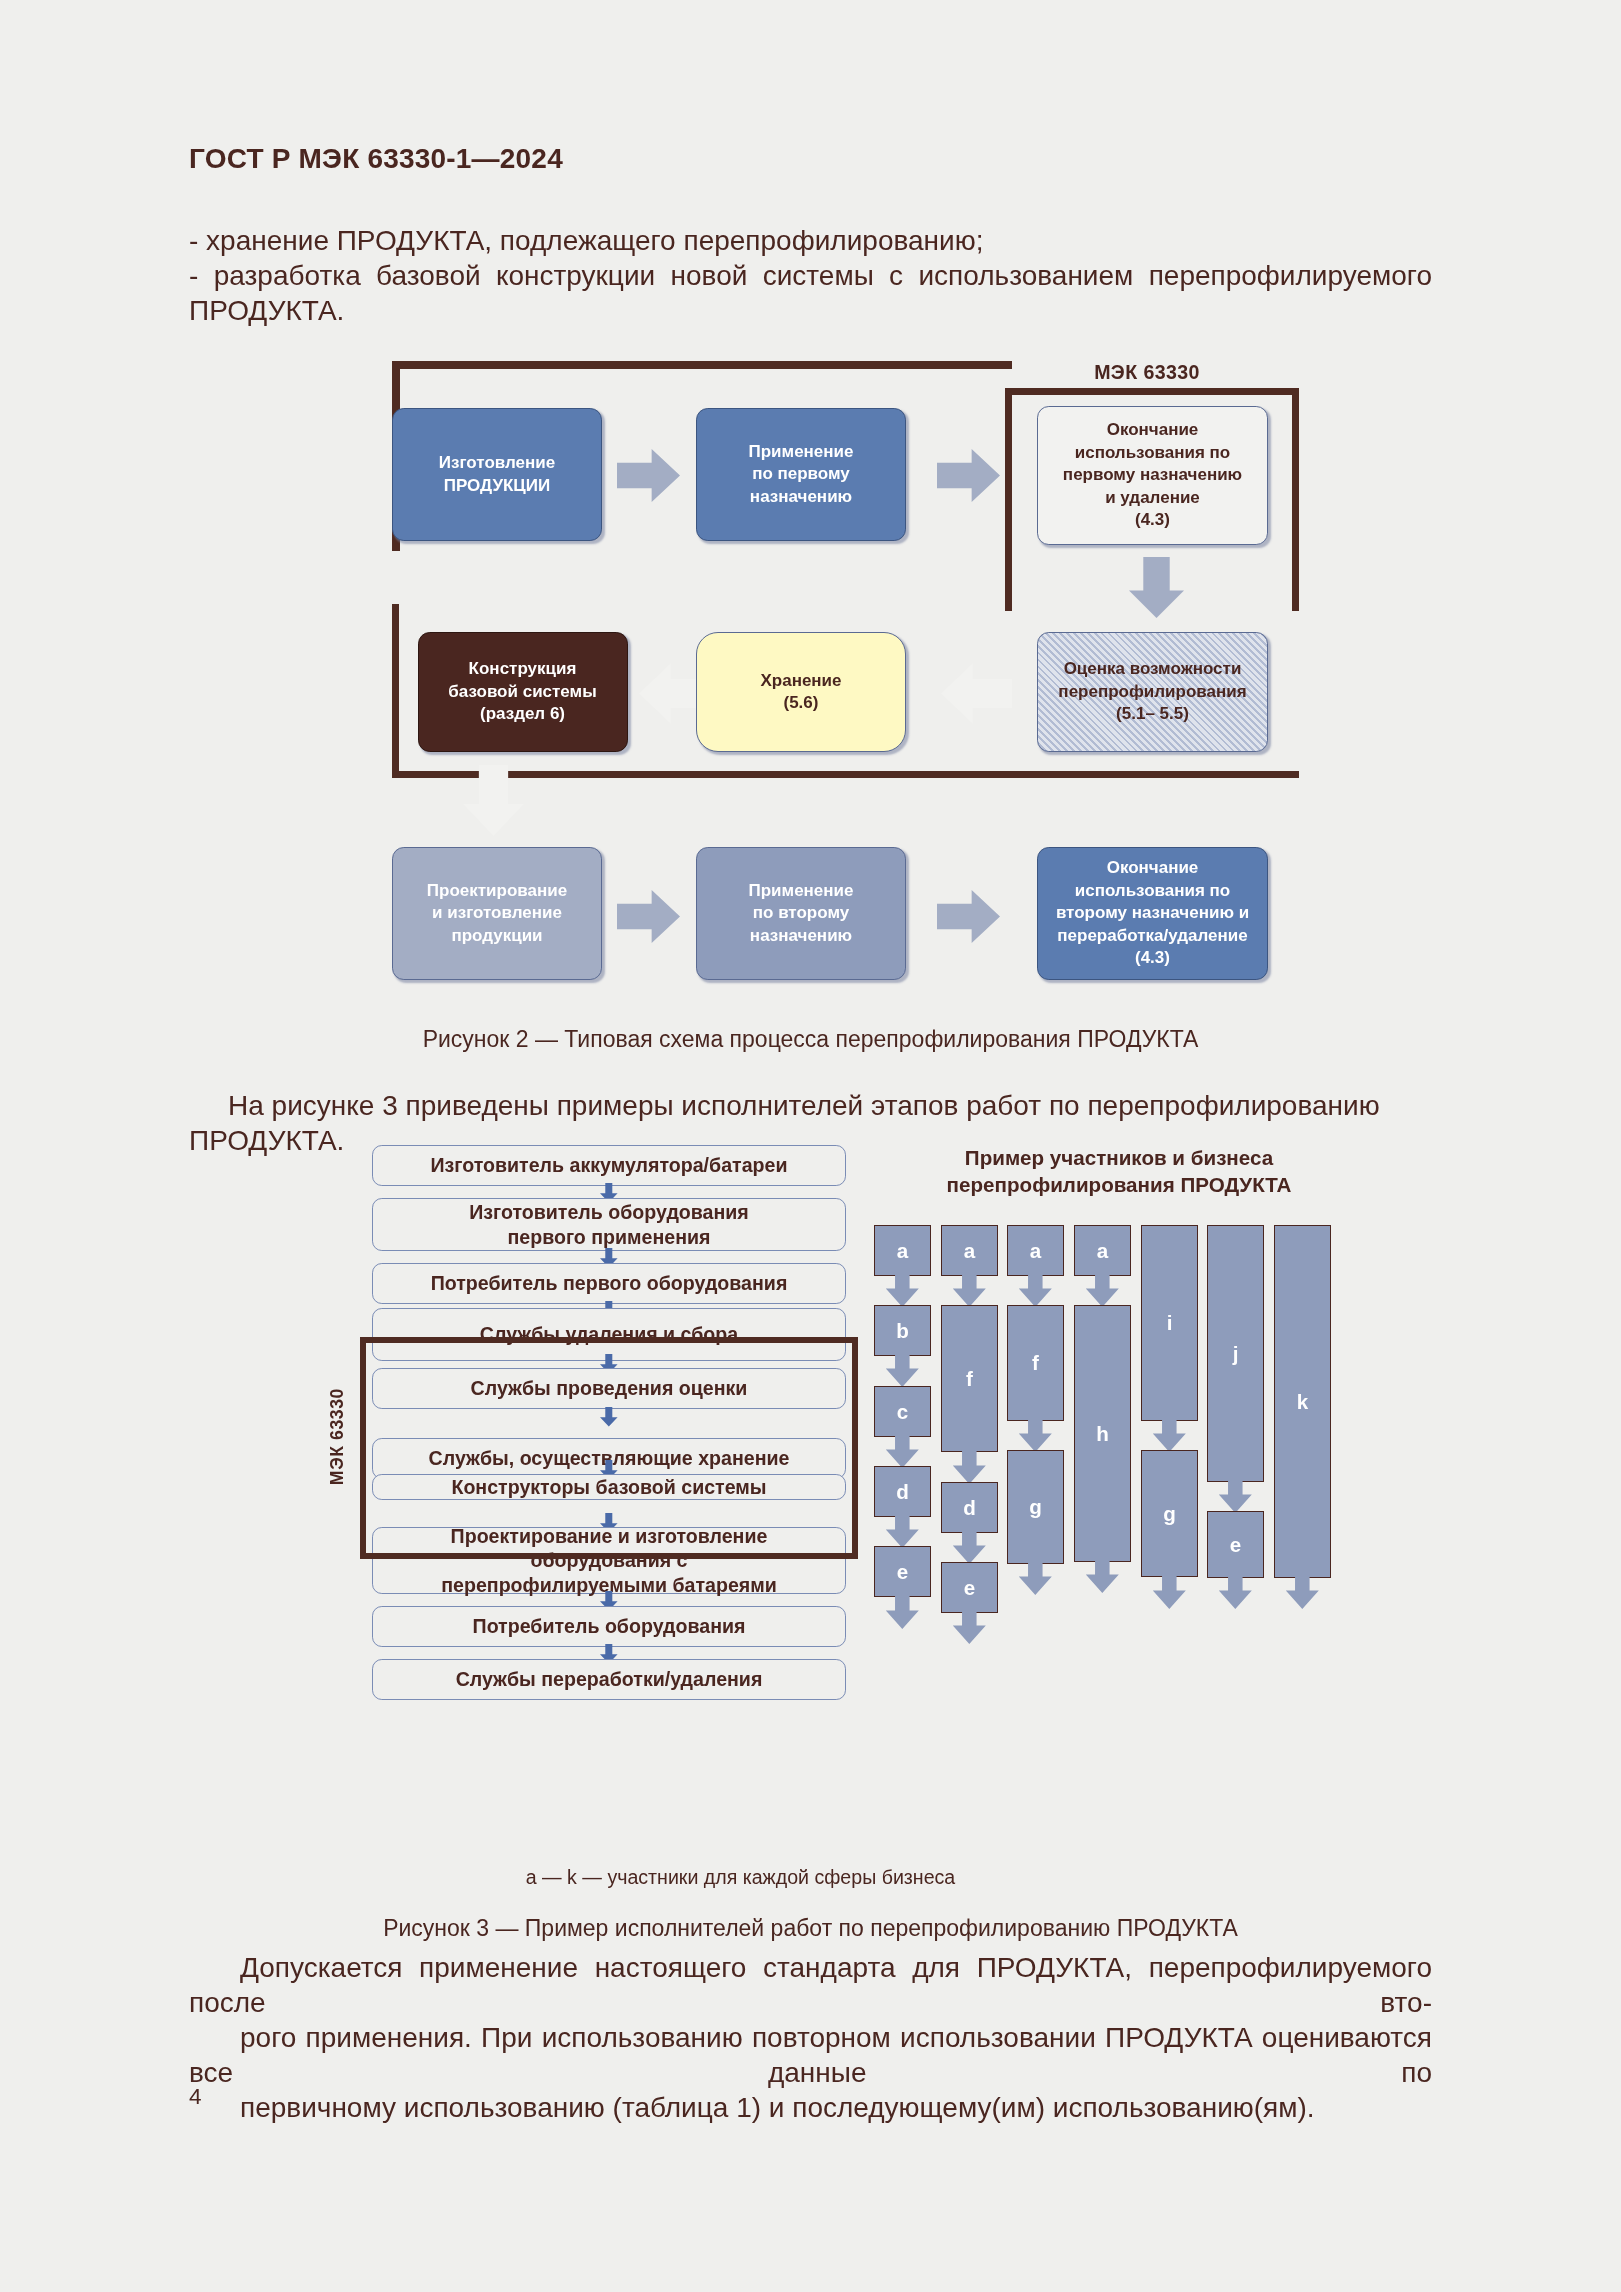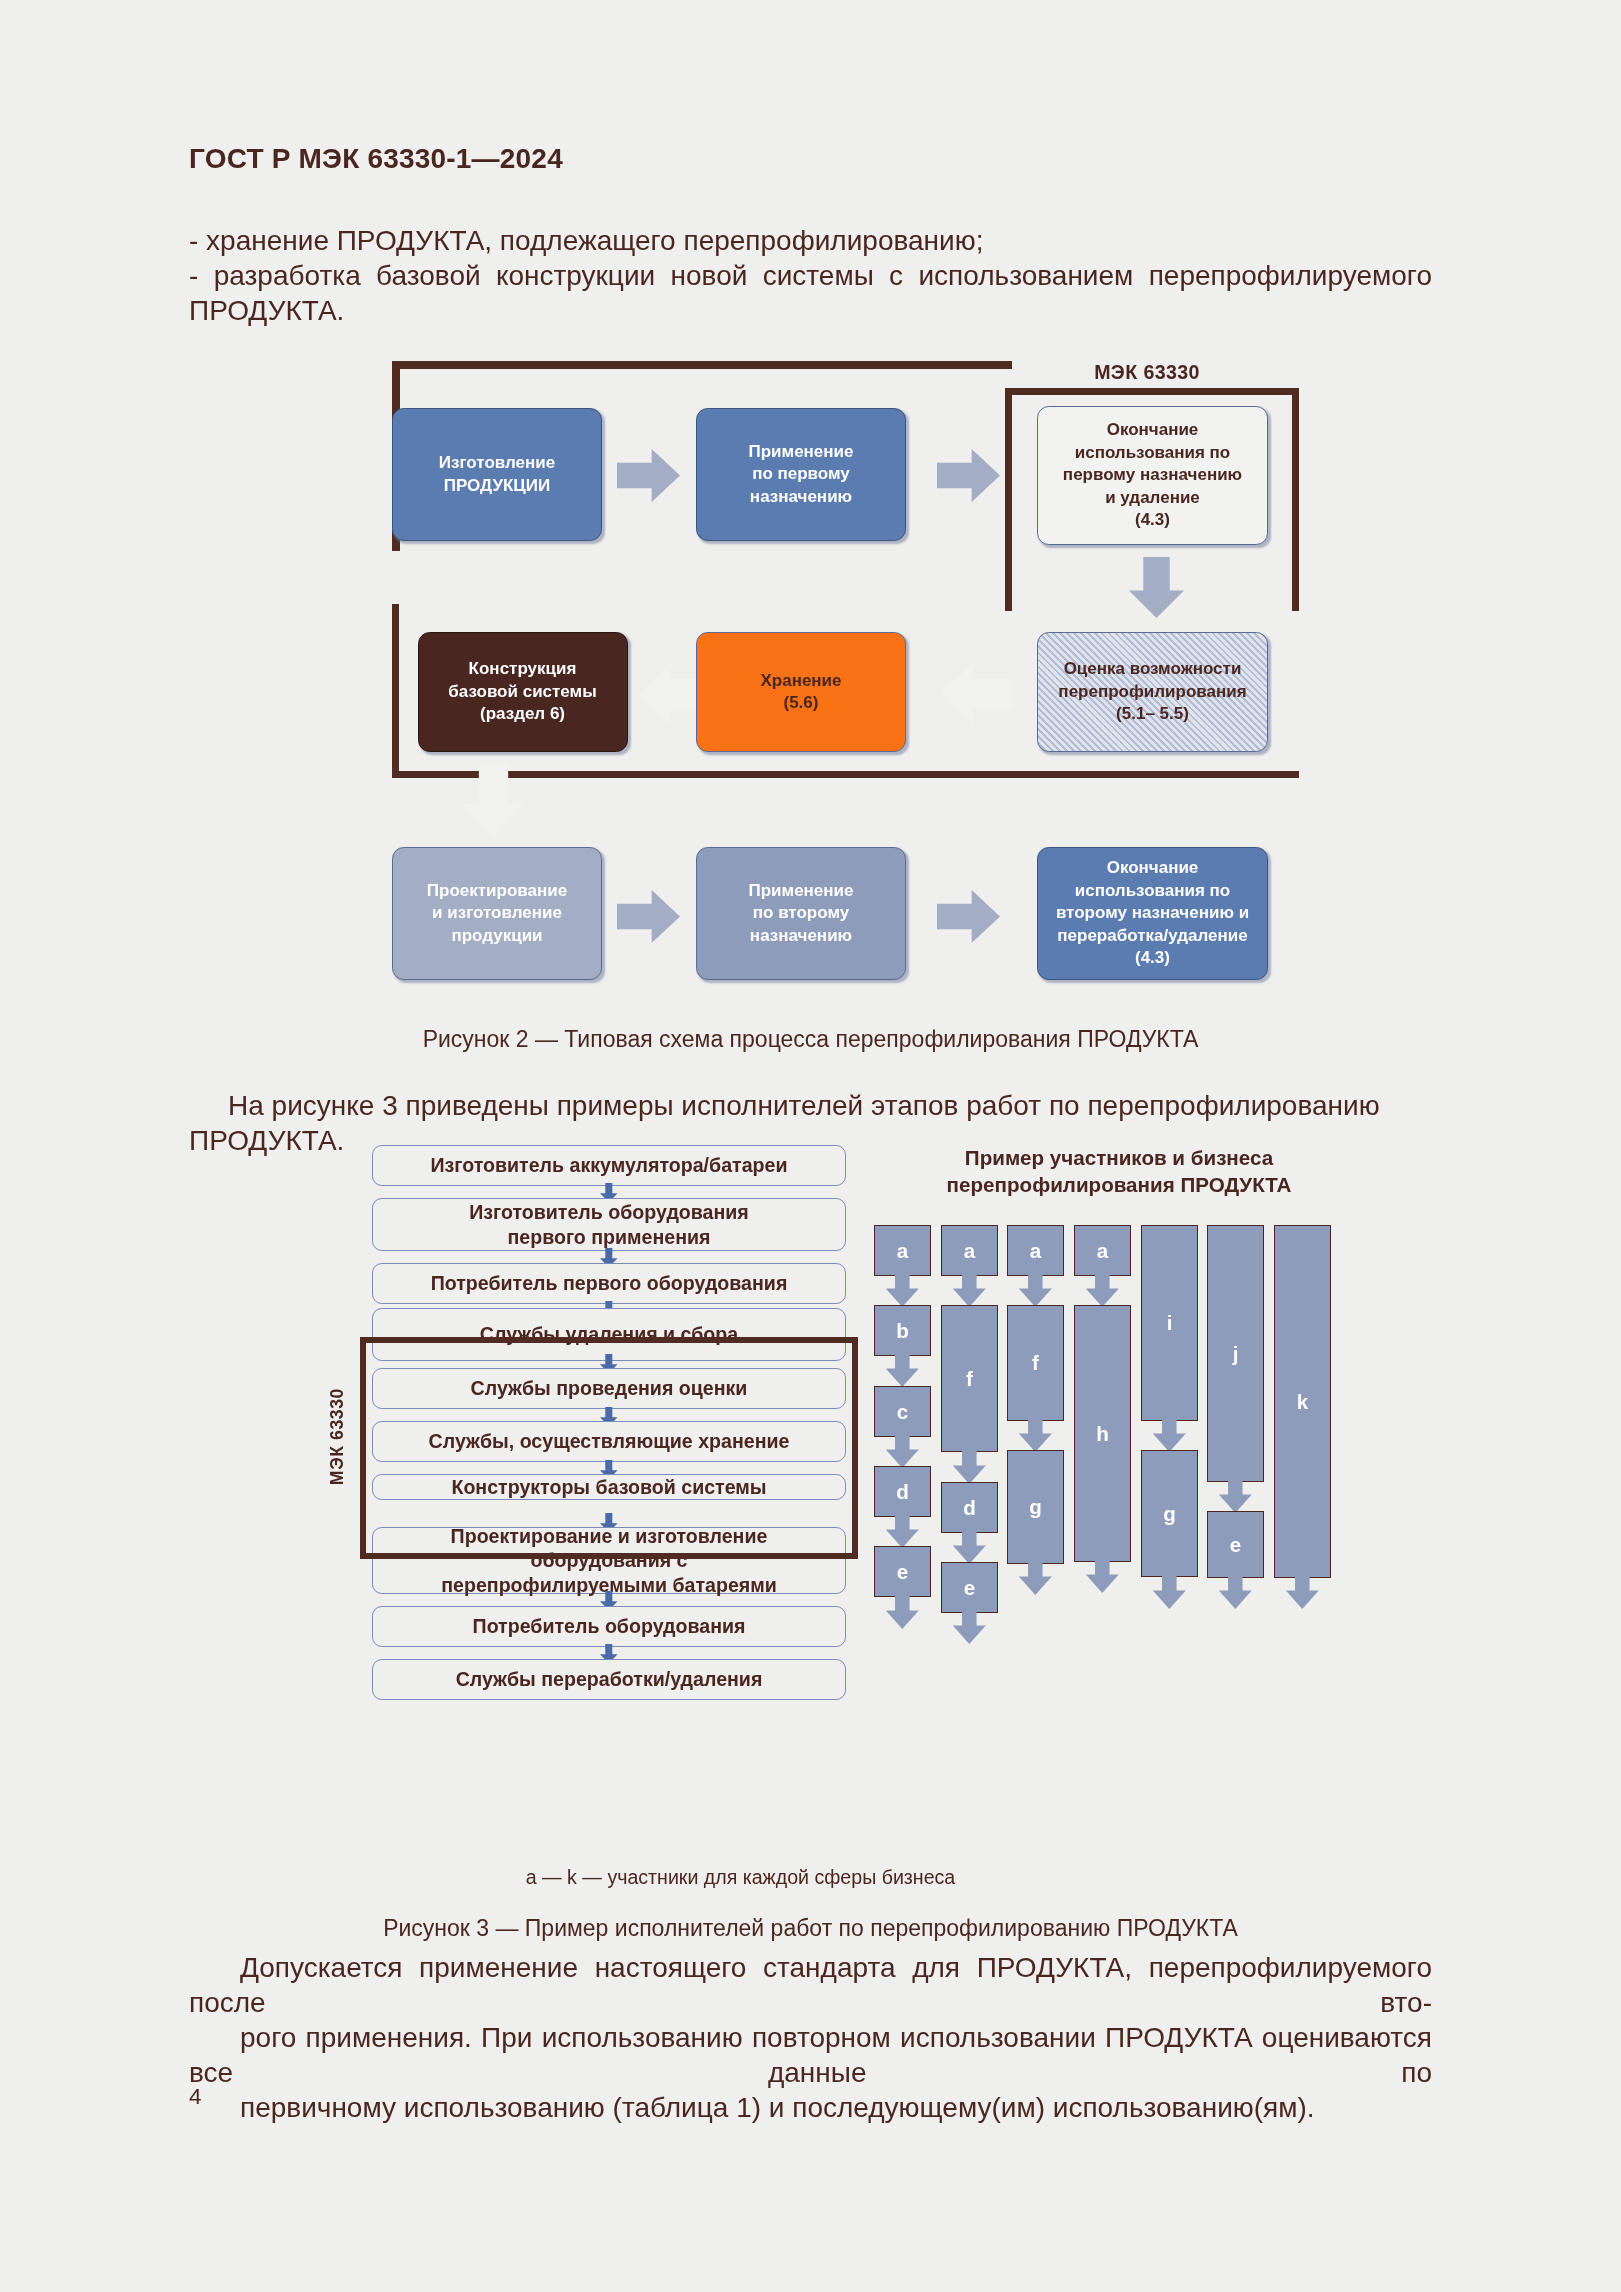--- a/index.html
+++ b/index.html
@@ -172,23 +172,24 @@
     background: #f2f2f0;
     color: #4a2620;
     border-color: #5a6a92;
   }
   .f2-box.brown {
     background: #4a2620;
     color: #ffffff;
     border-color: #2d1611;
   }
   .f2-box.gray {
-    background: #f97316;
+    background: #fef9c3;
     color: #4a2620;
     border-color: #5a6a92;
+    border-radius: 22px;
   }
   .f2-box.lightgray {
     background: #a3adc4;
     color: #ffffff;
     border-color: #5a6a92;
   }
   .f2-box.palehatch {
     background:
       repeating-linear-gradient(45deg, rgba(140,155,190,.55) 0 2px, rgba(242,242,240,0) 2px 4.9px),
       #dfe3ec;
@@ -399,21 +400,21 @@
         <div class="f3-box" style="top: 0px; height: 41px;">Изготовитель аккумулятора/батареи</div>
         <div class="f3-arrow-small" style="top: 38px;"></div>
         <div class="f3-box" style="top: 53px; height: 53px;">Изготовитель оборудования<br>первого применения</div>
         <div class="f3-arrow-small" style="top: 103px;"></div>
         <div class="f3-box" style="top: 118px; height: 41px;">Потребитель первого оборудования</div>
         <div class="f3-arrow-small" style="top: 156px;"></div>
         <div class="f3-box" style="top: 163px; height: 53px;">Службы удаления и сбора</div>
         <div class="f3-arrow-small" style="top: 209px;"></div>
         <div class="f3-box" style="top: 223px; height: 41px;">Службы проведения оценки</div>
         <div class="f3-arrow-small" style="top: 262px;"></div>
-        <div class="f3-box" style="top: 276px; height: 41px;">Службы, осуществляющие хранение</div>
+        <div class="f3-box" style="top: 293px; height: 41px;">Службы, осуществляющие хранение</div>
         <div class="f3-arrow-small" style="top: 315px;"></div>
         <div class="f3-box" style="top: 329px; height: 26px;">Конструкторы базовой системы</div>
         <div class="f3-arrow-small" style="top: 368px;"></div>
         <div class="f3-box" style="top: 382px; height: 67px;">Проектирование и изготовление<br>оборудования с<br>перепрофилируемыми батареями</div>
         <div class="f3-arrow-small" style="top: 446px;"></div>
         <div class="f3-box" style="top: 461px; height: 41px;">Потребитель оборудования</div>
         <div class="f3-arrow-small" style="top: 499px;"></div>
         <div class="f3-box" style="top: 514px; height: 41px;">Службы переработки/удаления</div>
       </div>
 

